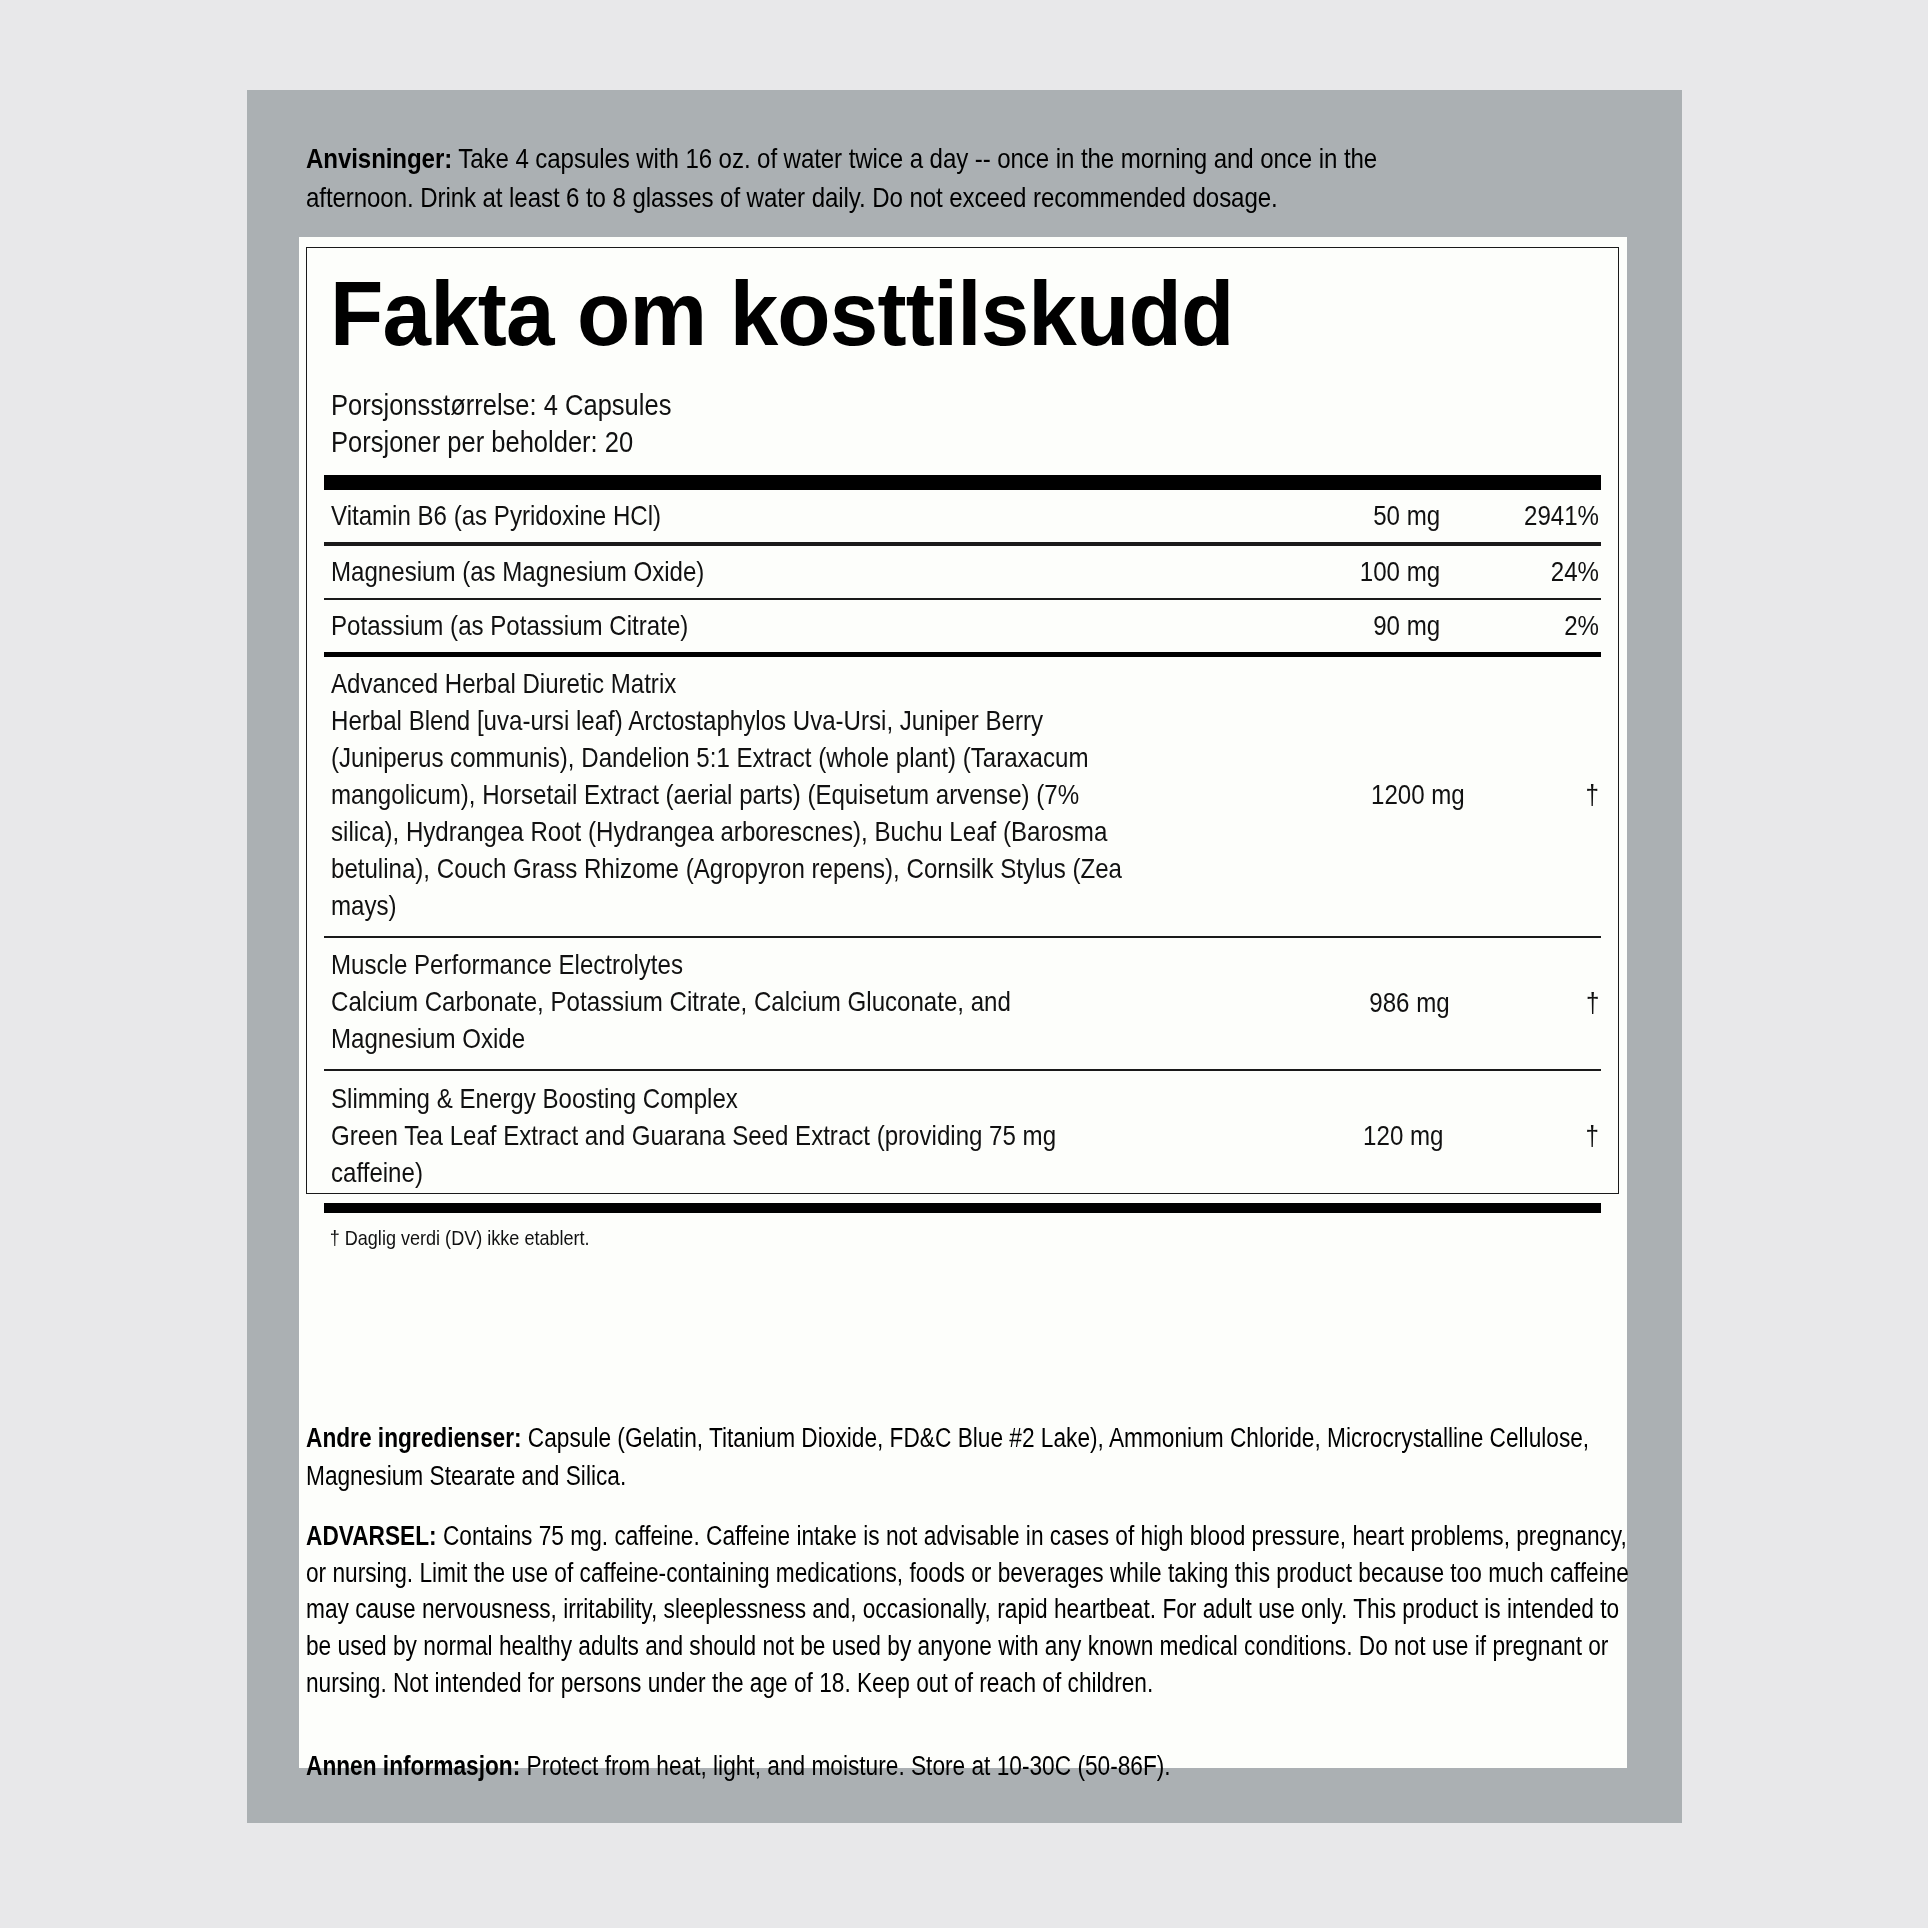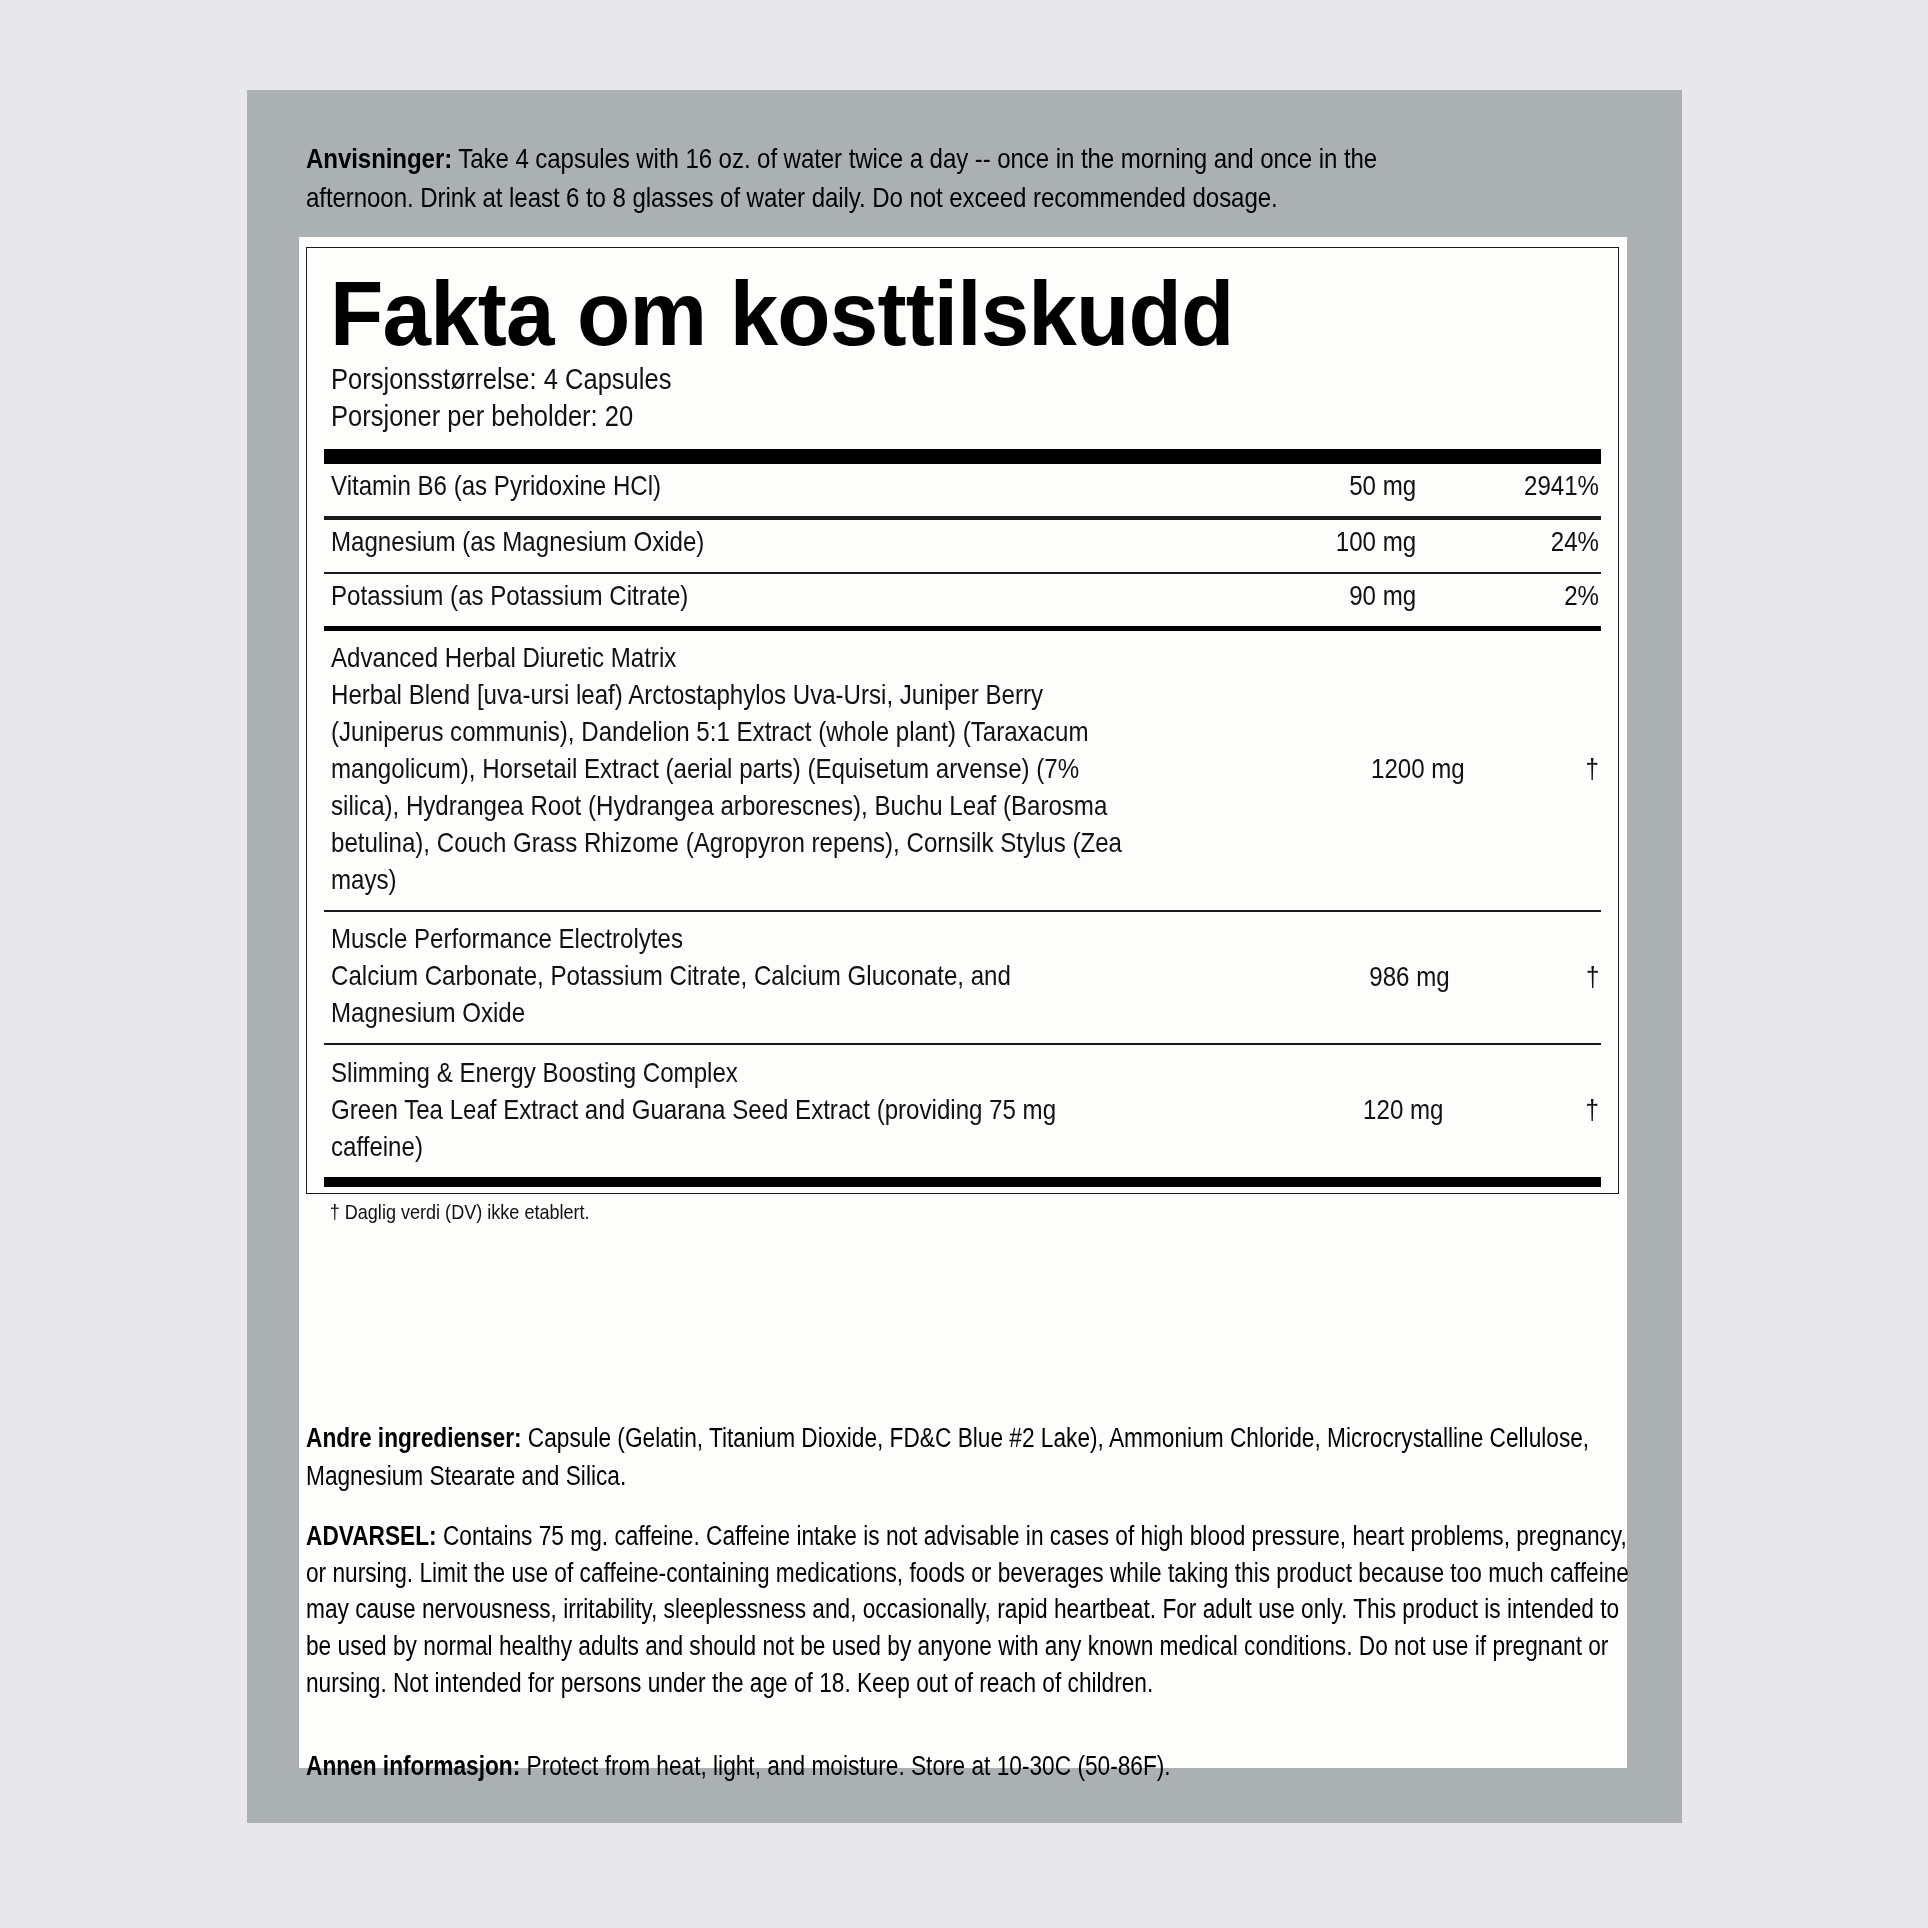--- a/index.html
+++ b/index.html
@@ -86,21 +86,21 @@
 
   .serving-line {
     font-size: 29px;
     line-height: 1.30;
     color: #111;
     margin-left: 6.6px;
     transform: scaleX(0.88);
     transform-origin: left top;
     white-space: nowrap;
   }
-  .serving-block { }
+  .serving-block { margin-top: 26px; }
 
   
   .rule-thick {
     height: 10.4px;
     background: #000;
     margin: 13px 0 0 0;
   }
   .rule-thick-bottom {
     height: 10.4px;
     background: #000;
@@ -130,24 +130,23 @@
     line-height: 1.28;
     color: #000;
     transform: scaleX(0.83);
   }
   .hdr-left { transform-origin: left top; }
   .hdr-right { transform-origin: right top; text-align: right; }
 
   
   .nrow {
     display: flex;
-    align-items: flex-start;
+    align-items: center;
     min-height: 52px;
     padding: 5.6px 1.9px 5.6px 6.6px;
-    gap: 24px;
   }
   .nname {
     flex: 1 1 auto;
     font-size: 28px;
     color: #111;
     transform: scaleX(0.86);
     transform-origin: left center;
     white-space: nowrap;
   }
   .namt {

